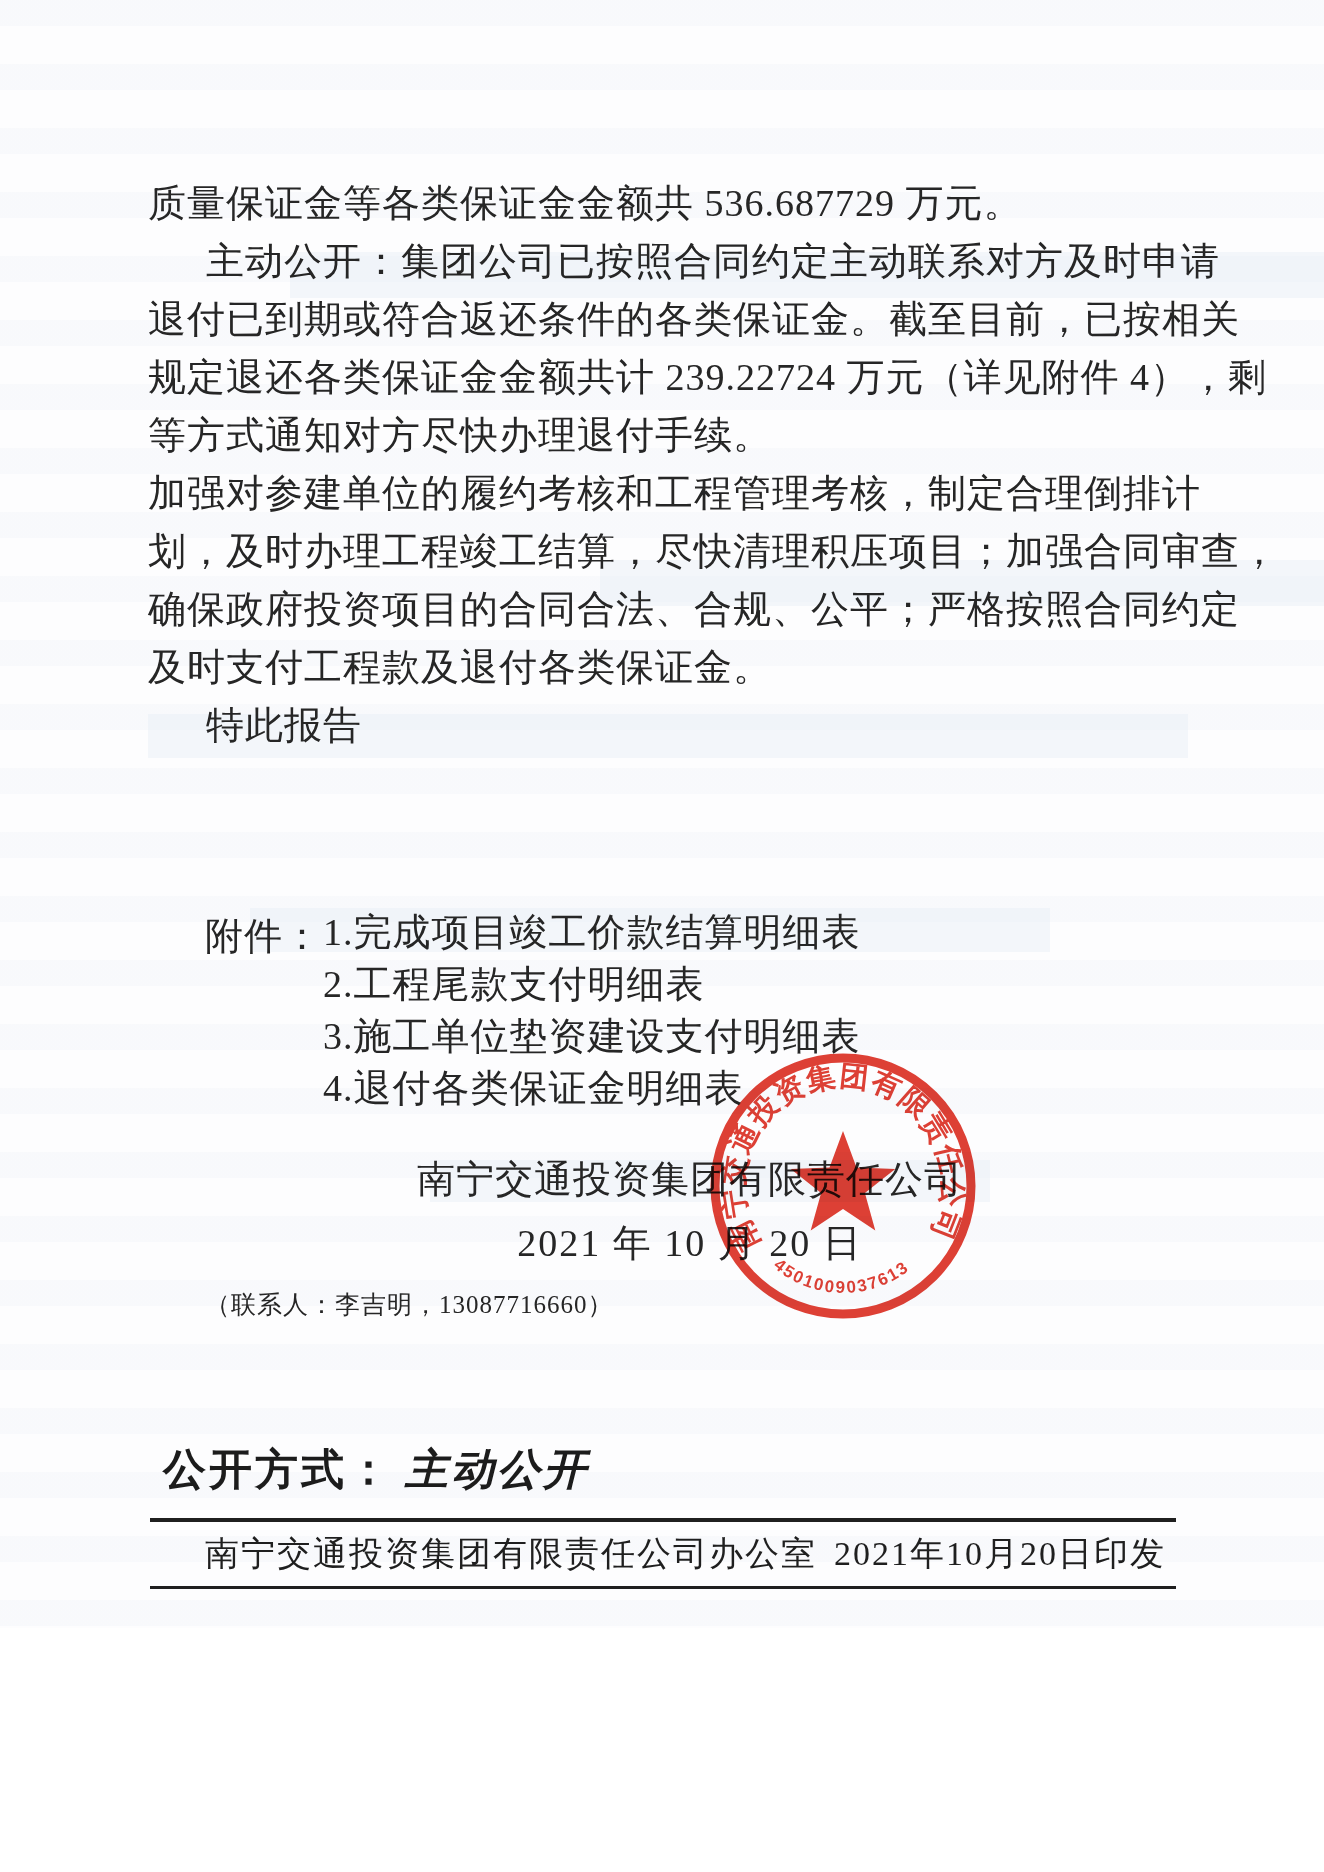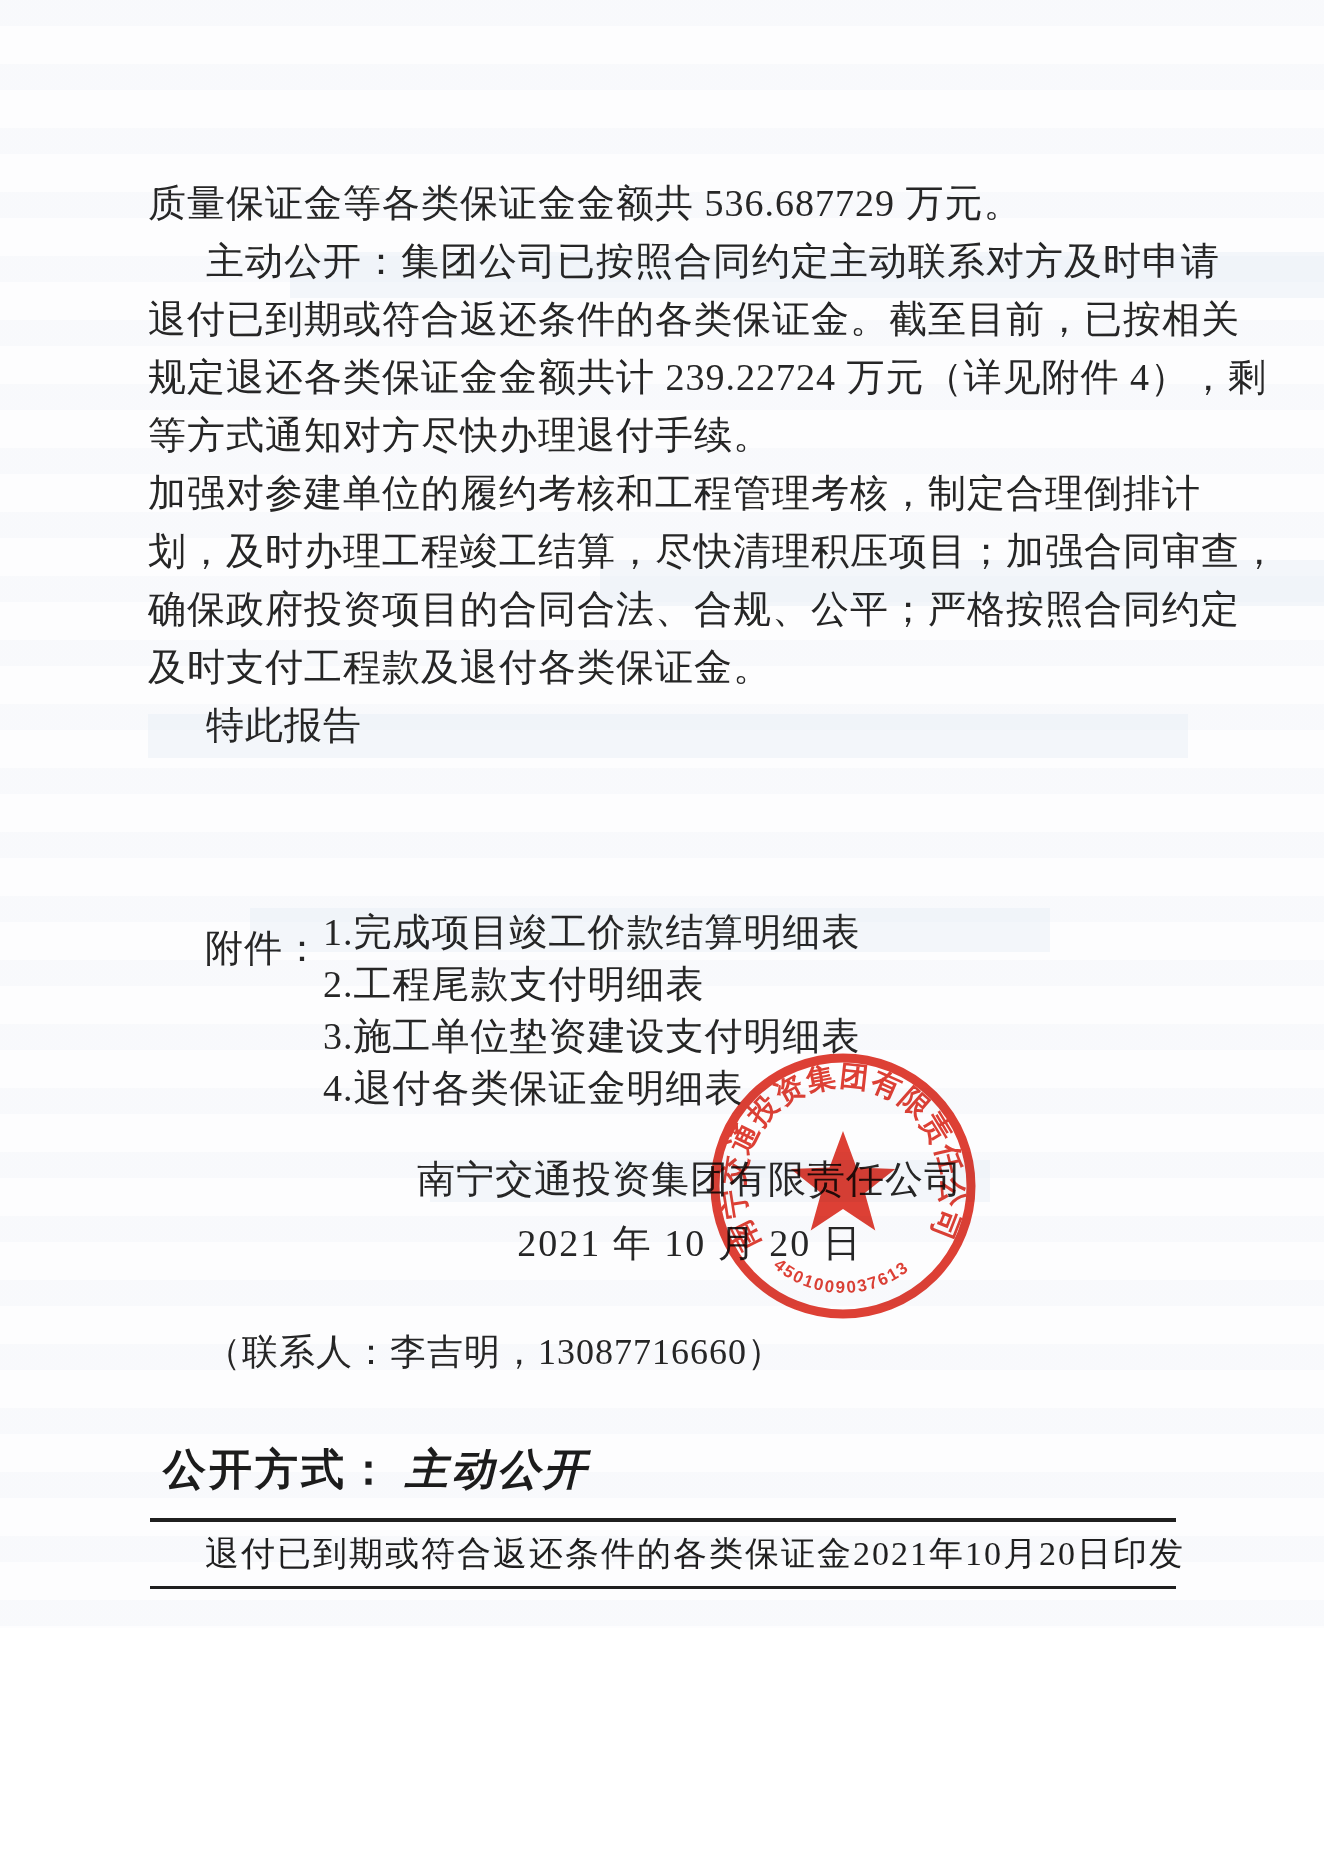--- a/index.html
+++ b/index.html
@@ -26,33 +26,33 @@
     position:absolute; left:148px; top:174px; width:1066px;
     font-size:38px; line-height:58px; letter-spacing:1px;
   }
   .body-text .line{ white-space:nowrap; }
   .body-text .line.indent{ padding-left:58px; }
 
   .attachments{
     position:absolute; left:205px; top:906px;
     font-size:38px; line-height:52px; letter-spacing:1px;
   }
-  .att-label{ position:absolute; left:0; top:16px; }
+  .att-label{ position:absolute; left:0; top:4px; }
   .att-items{ margin-left:118px; }
   .att-item{ white-space:nowrap; }
 
   .signature{
     position:absolute; left:400px; top:1154px; width:580px;
     text-align:center; font-size:38px; line-height:50px; letter-spacing:1px;
   }
   .signature .sig-date{ margin-top:14px; letter-spacing:2px; }
 
   .contact{
-    position:absolute; left:205px; top:1328px;
-    font-size:36px; letter-spacing:1px; white-space:nowrap;
+    position:absolute; left:205px; top:1288px;
+    font-size:25px; letter-spacing:1px; white-space:nowrap;
   }
 
   .disclosure{
     position:absolute; left:163px; top:1441px;
     font-family:"Liberation Sans","DejaVu Sans",sans-serif;
     font-weight:bold; font-size:43px; letter-spacing:3px;
     color:#1c1c1c; white-space:nowrap;
   }
   .disclosure .disc-value{ margin-left:12px;font-style:italic; }
 
@@ -135,20 +135,20 @@
   </svg>
 
   <div class="contact">（联系人：李吉明，13087716660）</div>
 
   <div class="disclosure">
     <span class="disc-label">公开方式：</span><span class="disc-value">主动公开</span>
   </div>
 
   <div class="footer-box">
     <div class="footer-row">
-      <span>退付已到期或符合返还条件的各类保证金</span>
+      <span>南宁交通投资集团有限责任公司办公室</span>
       <span>2021年10月20日印发</span>
     </div>
   </div>
 
   <div class="page-number">- 3 -</div>
 
 </div>
 
 </body></html>

